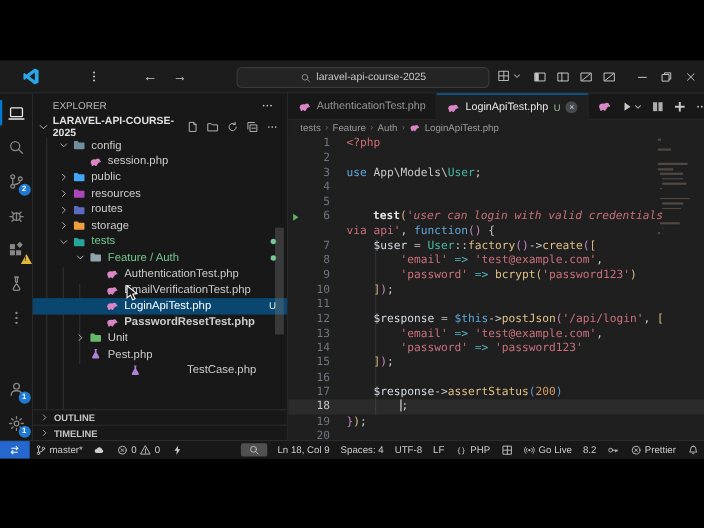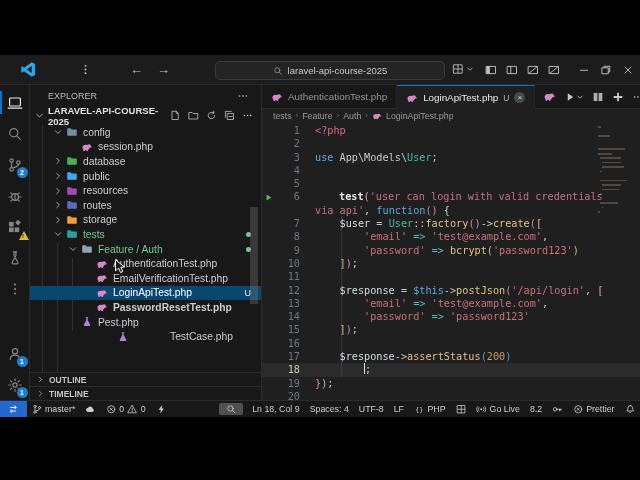--- a/index.html
+++ b/index.html
@@ -312,33 +312,20 @@
             <span class="lbl">session.php</span>
           </div>
           <div class="trow" style="padding-left: 21px;">
             <span class="chev">
               <svg width="10" height="10" viewBox="0 0 16 16" xmlns="http://www.w3.org/2000/svg">
                 <path d="M6 3.8 L10.2 8 L6 12.2" stroke="#cccccc" fill="none" stroke-width="1.2" stroke-linecap="round" stroke-linejoin="round"></path>
               </svg>
             </span>
             <span class="ficon">
               <svg width="12" height="12" viewBox="0 0 16 16" xmlns="http://www.w3.org/2000/svg">
-                <path d="M1.6 4 q0 -1 1 -1 h3.5 l1.4 1.6 h6 q0.9 0 0.9 0.9 v6.6 q0 0.9 -0.9 0.9 H2.6 q-1 0 -1 -1 Z" fill="#4caf50"></path>
-              </svg>
-            </span>
-            <span class="lbl">database</span>
-          </div>
-          <div class="trow" style="padding-left: 21px;">
-            <span class="chev">
-              <svg width="10" height="10" viewBox="0 0 16 16" xmlns="http://www.w3.org/2000/svg">
-                <path d="M6 3.8 L10.2 8 L6 12.2" stroke="#cccccc" fill="none" stroke-width="1.2" stroke-linecap="round" stroke-linejoin="round"></path>
-              </svg>
-            </span>
-            <span class="ficon">
-              <svg width="12" height="12" viewBox="0 0 16 16" xmlns="http://www.w3.org/2000/svg">
                 <path d="M1.6 4 q0 -1 1 -1 h3.5 l1.4 1.6 h6 q0.9 0 0.9 0.9 v6.6 q0 0.9 -0.9 0.9 H2.6 q-1 0 -1 -1 Z" fill="#42a5f5"></path>
               </svg>
             </span>
             <span class="lbl">public</span>
           </div>
           <div class="trow" style="padding-left: 21px;">
             <span class="chev">
               <svg width="10" height="10" viewBox="0 0 16 16" xmlns="http://www.w3.org/2000/svg">
                 <path d="M6 3.8 L10.2 8 L6 12.2" stroke="#cccccc" fill="none" stroke-width="1.2" stroke-linecap="round" stroke-linejoin="round"></path>
               </svg>
@@ -457,20 +444,33 @@
                 <g fill="#d886c6">
                   <ellipse cx="6.6" cy="8.6" rx="4.6" ry="3.7"></ellipse>
                   <circle cx="10.6" cy="6.9" r="2.7"></circle>
                   <path d="M12.6 6.2 q2 0.4 1.8 2.6 l-1.6 -0.4 Z"></path>
                   <rect x="3.2" y="10.4" width="2.1" height="2.8" rx="0.7"></rect>
                   <rect x="7.2" y="10.4" width="2.1" height="2.8" rx="0.7"></rect>
                 </g>
               </svg>
             </span>
             <span class="lbl">PasswordResetTest.php</span>
+          </div>
+          <div class="trow" style="padding-left: 36px;">
+            <span class="chev">
+              <svg width="10" height="10" viewBox="0 0 16 16" xmlns="http://www.w3.org/2000/svg">
+                <path d="M6 3.8 L10.2 8 L6 12.2" stroke="#cccccc" fill="none" stroke-width="1.2" stroke-linecap="round" stroke-linejoin="round"></path>
+              </svg>
+            </span>
+            <span class="ficon">
+              <svg width="12" height="12" viewBox="0 0 16 16" xmlns="http://www.w3.org/2000/svg">
+                <path d="M1.6 4 q0 -1 1 -1 h3.5 l1.4 1.6 h6 q0.9 0 0.9 0.9 v6.6 q0 0.9 -0.9 0.9 H2.6 q-1 0 -1 -1 Z" fill="#66bb6a"></path>
+              </svg>
+            </span>
+            <span class="lbl">Unit</span>
           </div>
           <div class="trow" style="padding-left: 36px;">
             <span class="chev"></span>
             <span class="ficon">
               <svg width="12" height="12" viewBox="0 0 16 16" xmlns="http://www.w3.org/2000/svg">
                 <path d="M6.4 1.6 h3.2 v1 h-0.6 v3 l3.1 5.6 a1.3 1.3 0 0 1 -1.1 2 H5 a1.3 1.3 0 0 1 -1.1 -2 L7 5.6 v-3 h-0.6 Z" fill="#b180d7"></path>
               </svg>
             </span>
             <span class="lbl">Pest.php</span>
           </div>
@@ -595,21 +595,21 @@
         </div>
       <div class="codearea" id="codearea">
           <div class="ind-guide" style="left: 79px; top: 95px; height: 160px;"></div>
           <div class="crow"><span class="play"></span><span class="num">1</span><span class="gap"></span><span style="color: rgb(209, 109, 118);">&lt;?php</span></div>
           <div class="crow"><span class="play"></span><span class="num">2</span><span class="gap"></span></div>
           <div class="crow"><span class="play"></span><span class="num">3</span><span class="gap"></span><span style="color: rgb(95, 168, 221);">use </span><span style="color: rgb(200, 200, 200);">App\Models\</span><span style="color: rgb(69, 184, 165);">User</span><span style="color: rgb(200, 200, 200);">;</span></div>
           <div class="crow"><span class="play"></span><span class="num">4</span><span class="gap"></span></div>
           <div class="crow"><span class="play"></span><span class="num">5</span><span class="gap"></span></div>
           <div class="crow"><span class="play"><svg width="9" height="9" viewBox="0 0 16 16" xmlns="http://www.w3.org/2000/svg">
                 <path d="M4.5 2.5 L13 8 L4.5 13.5 Z" fill="#5fb363"></path>
-              </svg></span><span class="num">6</span><span class="gap"></span><span style="color: rgb(232, 232, 232); font-weight: bold; margin-left: 24px;">test</span><span style="color: rgb(215, 186, 125);">(</span><span style="color: rgb(201, 112, 123);">'user can login with valid credentials </span></div>
+              </svg></span><span class="num">6</span><span class="gap"></span><span style="color: rgb(232, 232, 232); font-weight: bold; margin-left: 24px;">test</span><span style="color: rgb(215, 186, 125);">(</span><span style="color: rgb(201, 112, 123); font-style: italic;">'user can login with valid credentials </span></div>
           <div class="crow"><span class="play"></span><span class="num"></span><span class="gap"></span><span style="color: rgb(201, 112, 123);">via api'</span><span style="color: rgb(200, 200, 200);">, </span><span style="color: rgb(95, 168, 221);">function</span><span style="color: rgb(197, 134, 192);">()</span><span style="color: rgb(200, 200, 200);"> {</span></div>
           <div class="crow"><span class="play"></span><span class="num">7</span><span class="gap"></span><span style="color: rgb(200, 200, 200);">    </span><span style="color: rgb(213, 219, 229);">$user</span><span style="color: rgb(200, 200, 200);"> = </span><span style="color: rgb(69, 184, 165);">User</span><span style="color: rgb(200, 200, 200);">::</span><span style="color: rgb(223, 193, 132);">factory</span><span style="color: rgb(197, 134, 192);">()</span><span style="color: rgb(200, 200, 200);">-&gt;</span><span style="color: rgb(223, 193, 132);">create</span><span style="color: rgb(197, 134, 192);">(</span><span style="color: rgb(215, 186, 125);">[</span></div>
           <div class="crow"><span class="play"></span><span class="num">8</span><span class="gap"></span><span style="color: rgb(200, 200, 200);">        </span><span style="color: rgb(201, 112, 123);">'email'</span><span style="color: rgb(200, 200, 200);"> </span><span style="color: rgb(86, 182, 194);">=&gt;</span><span style="color: rgb(200, 200, 200);"> </span><span style="color: rgb(201, 112, 123);">'test@example.com'</span><span style="color: rgb(200, 200, 200);">,</span></div>
           <div class="crow"><span class="play"></span><span class="num">9</span><span class="gap"></span><span style="color: rgb(200, 200, 200);">        </span><span style="color: rgb(201, 112, 123);">'password'</span><span style="color: rgb(200, 200, 200);"> </span><span style="color: rgb(86, 182, 194);">=&gt;</span><span style="color: rgb(200, 200, 200);"> </span><span style="color: rgb(223, 193, 132);">bcrypt</span><span style="color: rgb(215, 186, 125);">(</span><span style="color: rgb(201, 112, 123);">'password123'</span><span style="color: rgb(215, 186, 125);">)</span></div>
           <div class="crow"><span class="play"></span><span class="num">10</span><span class="gap"></span><span style="color: rgb(200, 200, 200);">    </span><span style="color: rgb(215, 186, 125);">]</span><span style="color: rgb(197, 134, 192);">)</span><span style="color: rgb(200, 200, 200);">;</span></div>
           <div class="crow"><span class="play"></span><span class="num">11</span><span class="gap"></span></div>
           <div class="crow"><span class="play"></span><span class="num">12</span><span class="gap"></span><span style="color: rgb(200, 200, 200);">    </span><span style="color: rgb(213, 219, 229);">$response</span><span style="color: rgb(200, 200, 200);"> = </span><span style="color: rgb(95, 168, 221);">$this</span><span style="color: rgb(200, 200, 200);">-&gt;</span><span style="color: rgb(223, 193, 132);">postJson</span><span style="color: rgb(197, 134, 192);">(</span><span style="color: rgb(201, 112, 123);">'/api/login'</span><span style="color: rgb(200, 200, 200);">, </span><span style="color: rgb(215, 186, 125);">[</span></div>
           <div class="crow"><span class="play"></span><span class="num">13</span><span class="gap"></span><span style="color: rgb(200, 200, 200);">        </span><span style="color: rgb(201, 112, 123);">'email'</span><span style="color: rgb(200, 200, 200);"> </span><span style="color: rgb(86, 182, 194);">=&gt;</span><span style="color: rgb(200, 200, 200);"> </span><span style="color: rgb(201, 112, 123);">'test@example.com'</span><span style="color: rgb(200, 200, 200);">,</span></div>
           <div class="crow"><span class="play"></span><span class="num">14</span><span class="gap"></span><span style="color: rgb(200, 200, 200);">        </span><span style="color: rgb(201, 112, 123);">'password'</span><span style="color: rgb(200, 200, 200);"> </span><span style="color: rgb(86, 182, 194);">=&gt;</span><span style="color: rgb(200, 200, 200);"> </span><span style="color: rgb(201, 112, 123);">'password123'</span></div>
           <div class="crow"><span class="play"></span><span class="num">15</span><span class="gap"></span><span style="color: rgb(200, 200, 200);">    </span><span style="color: rgb(215, 186, 125);">]</span><span style="color: rgb(197, 134, 192);">)</span><span style="color: rgb(200, 200, 200);">;</span></div>

